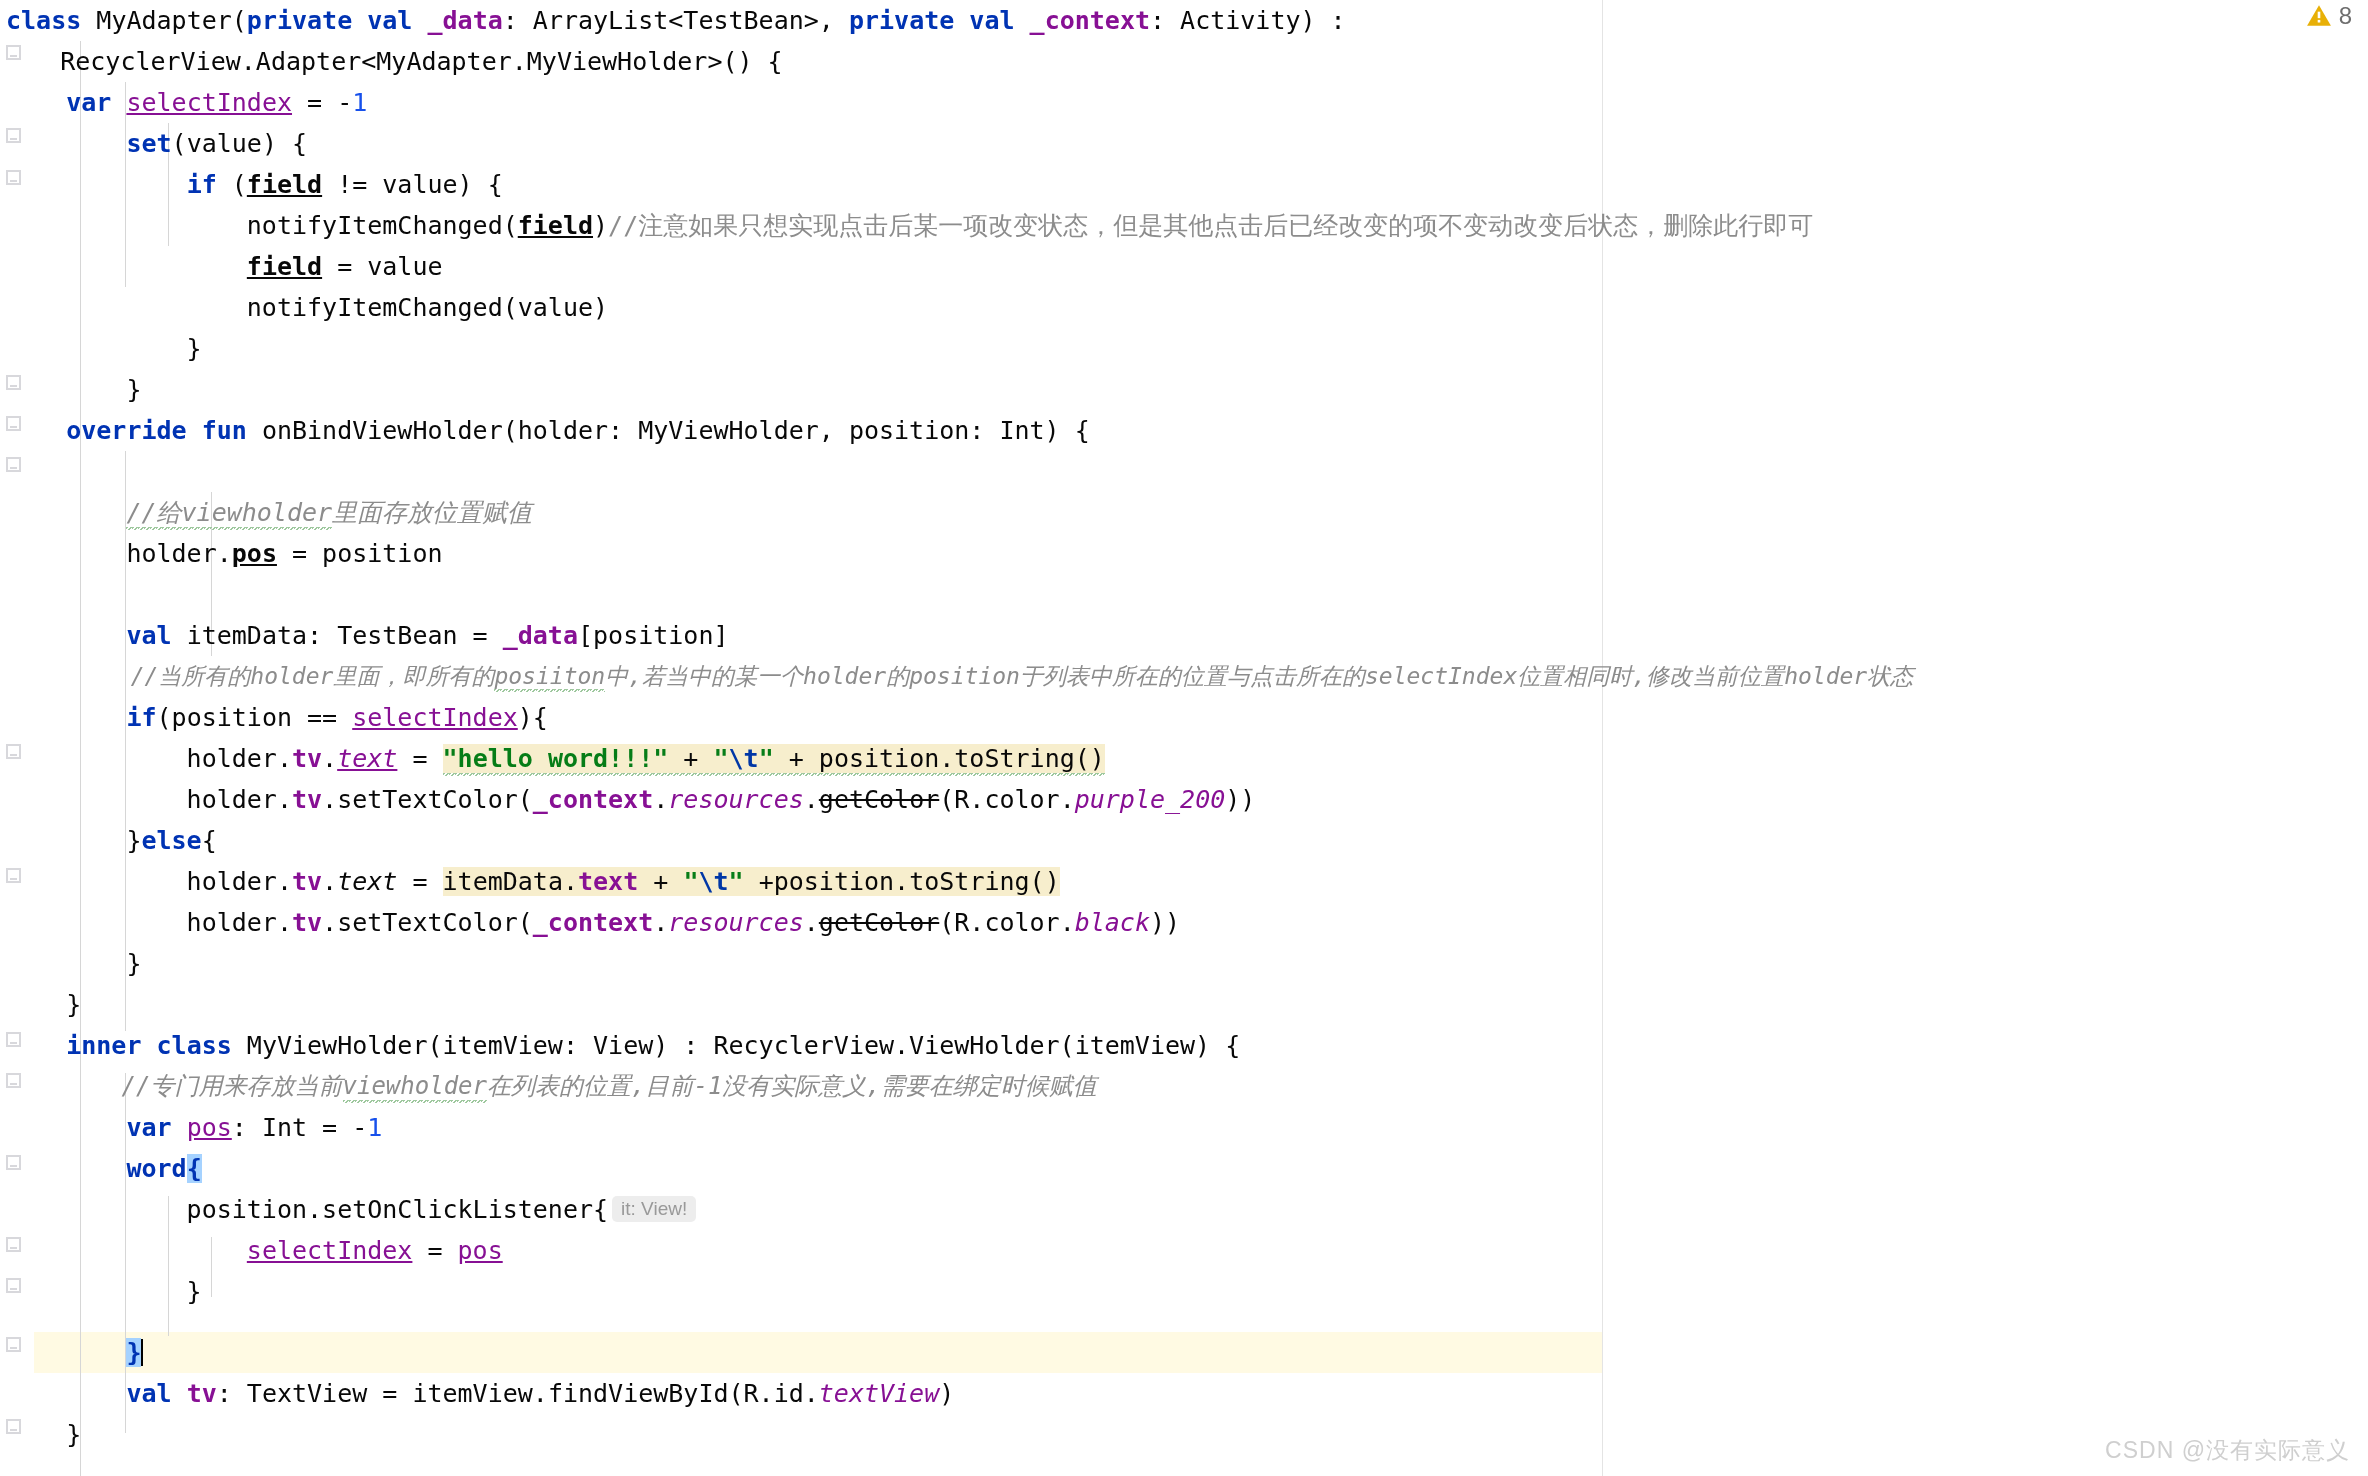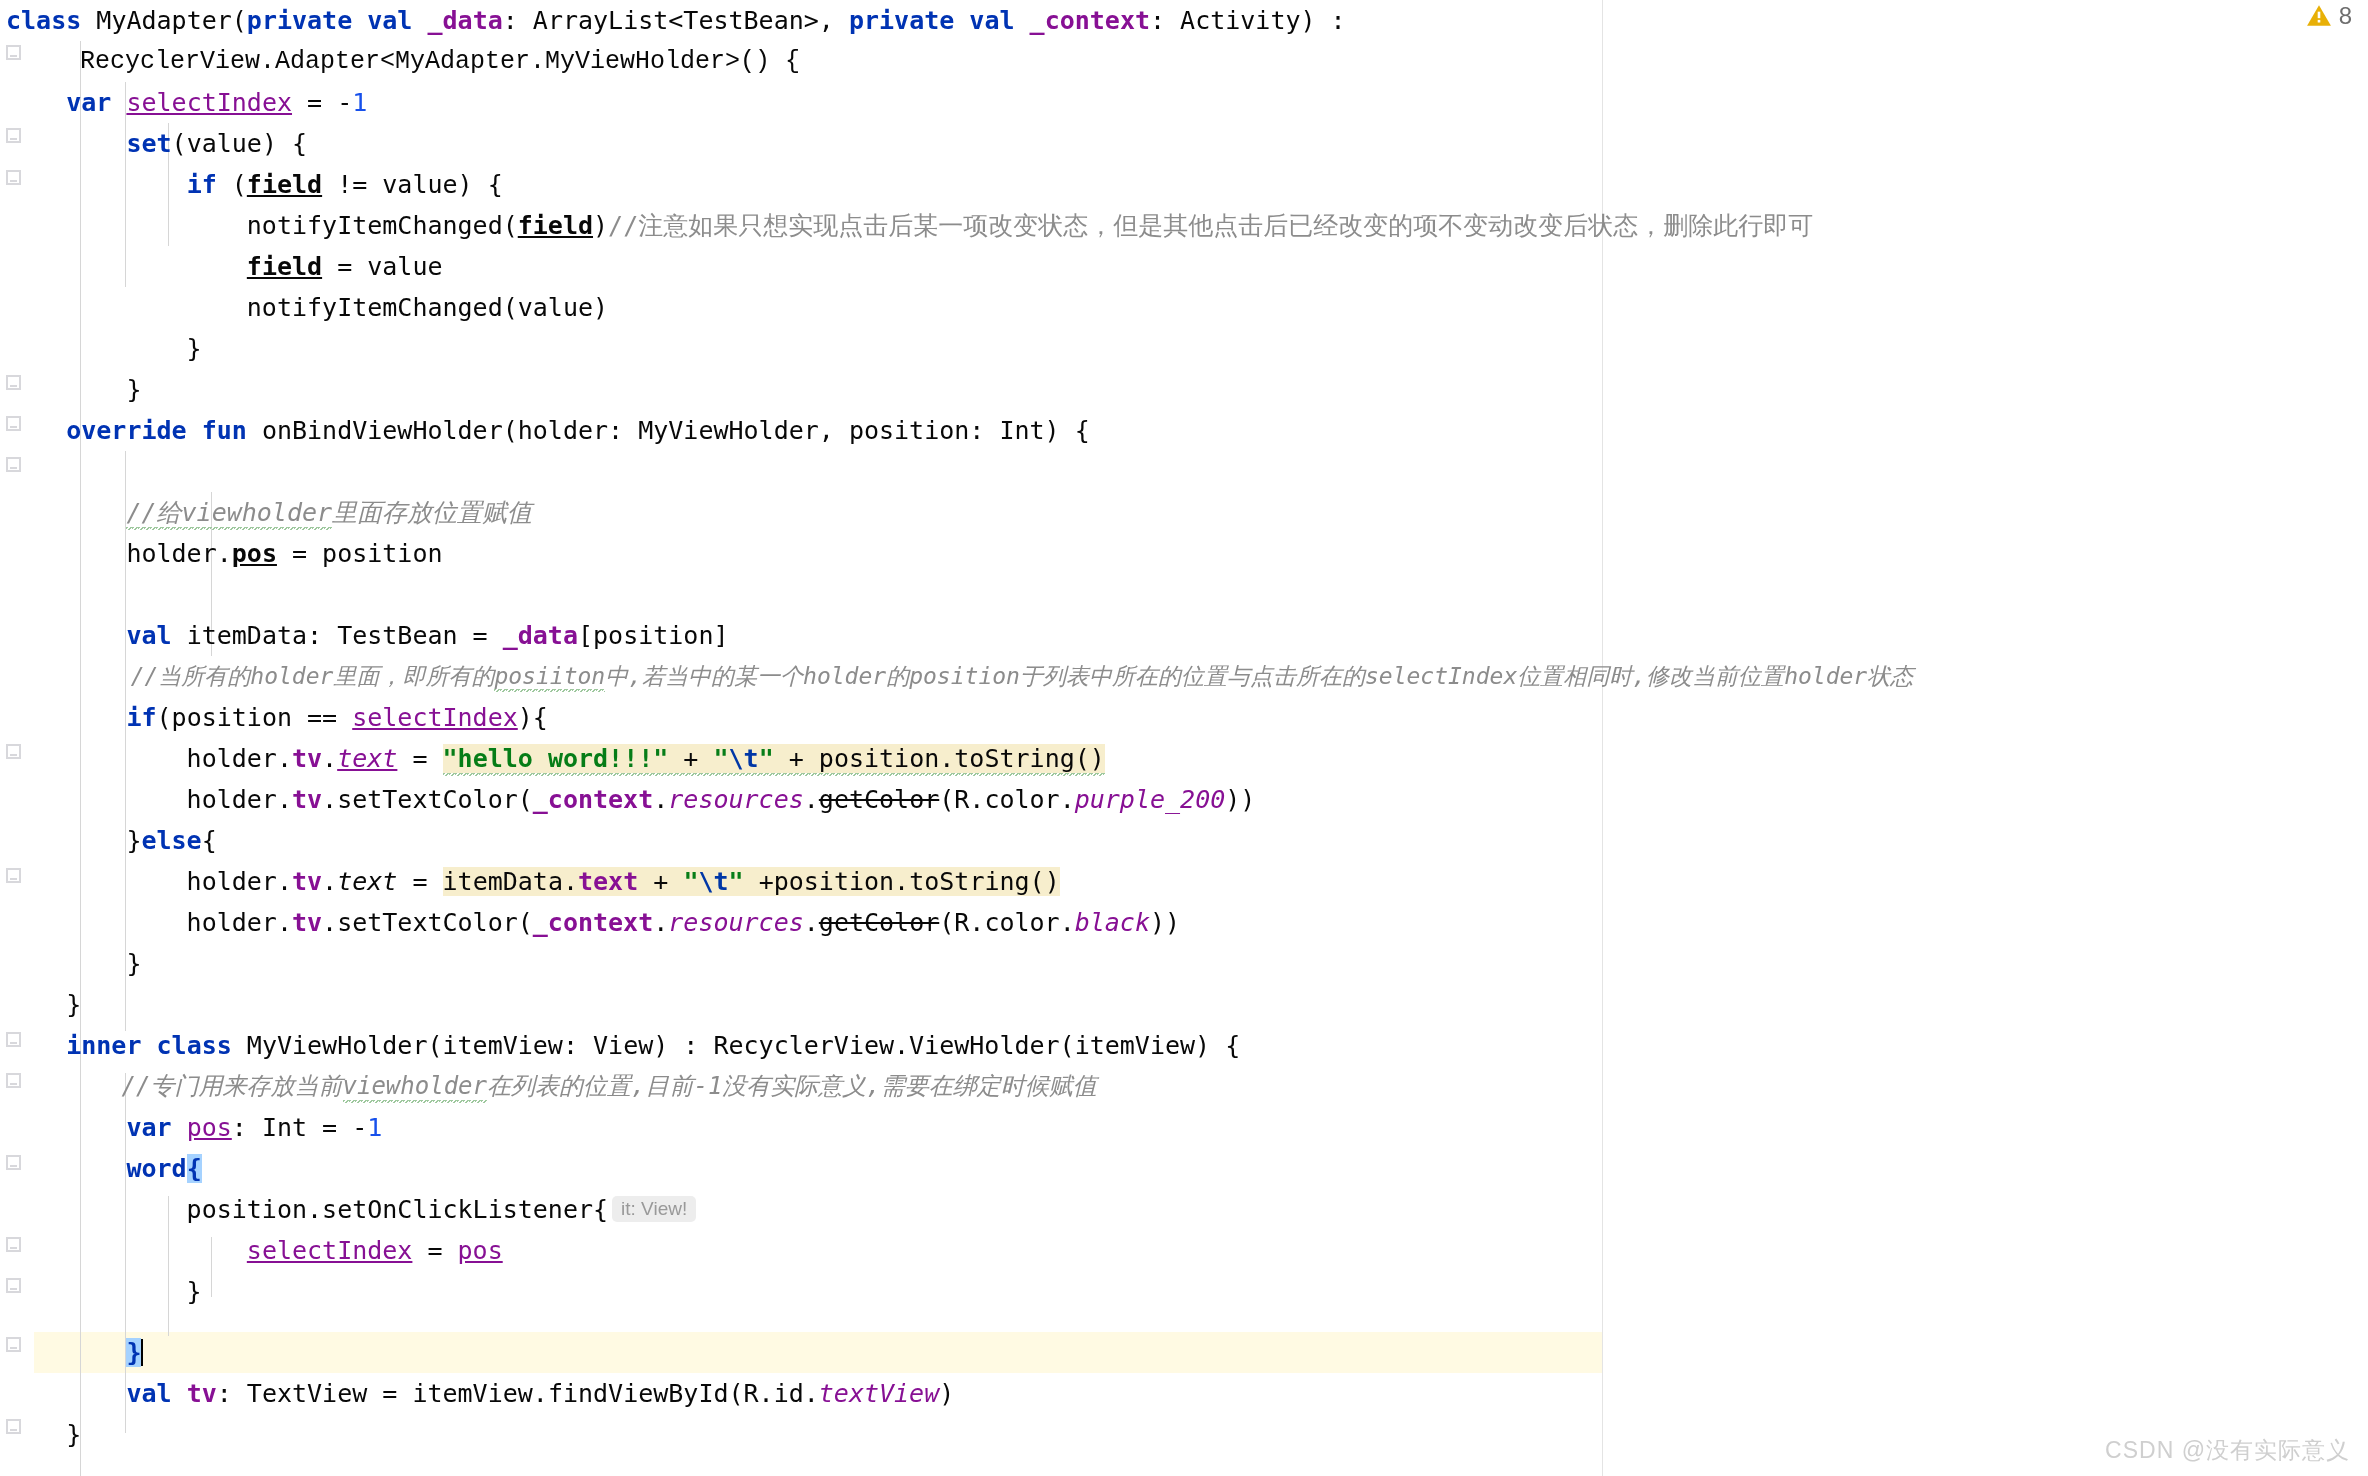--- a/index.html
+++ b/index.html
@@ -203,21 +203,21 @@
   <div class="indent-guide" style="left:168px; top:123px;  height:123px;"></div>
   <div class="indent-guide" style="left:168px; top:1196px; height:140px;"></div>
   <div class="indent-guide" style="left:211px; top:492px;  height:82px;"></div>
   <div class="indent-guide" style="left:211px; top:574px;  height:82px;"></div>
   <div class="indent-guide" style="left:211px; top:1237px; height:60px;"></div>
 
   <div class="code">
 
     <div class="line" style="top:0px; left:6px;"><span class="kw">class</span> <span class="plain">MyAdapter(</span><span class="kw">private val</span> <span class="fielddecl">_data</span><span class="plain">: ArrayList&lt;TestBean&gt;, </span><span class="kw">private val</span> <span class="fielddecl">_context</span><span class="plain">: Activity) :</span></div>
 
-    <div class="line" style="top:41px; left:20px;font-family:Liberation Mono, monospace;"><span class="plain">    RecyclerView.Adapter&lt;MyAdapter.MyViewHolder&gt;() {</span></div>
+    <div class="line" style="top:41px; left:0;"><span class="plain">    RecyclerView.Adapter&lt;MyAdapter.MyViewHolder&gt;() {</span></div>
 
     <div class="line" style="top:82px; left:6px;"><span class="plain">    </span><span class="kw">var</span> <span class="fieldu">selectIndex</span><span class="plain"> = </span><span class="plain">-</span><span class="num">1</span></div>
 
     <div class="line" style="top:123px; left:6px;"><span class="plain">        </span><span class="kw">set</span><span class="plain">(value) {</span></div>
 
     <div class="line" style="top:205px; left:6px;"><span class="plain">                notifyItemChanged(</span><span class="fieldub">field</span><span class="plain">)</span><span class="comment comment-cn">//注意如果只想实现点击后某一项改变状态，但是其他点击后已经改变的项不变动改变后状态，删除此行即可</span></div>
 
     <div class="line" style="top:164px; left:6px;"><span class="plain">            </span><span class="kw">if</span><span class="plain"> (</span><span class="fieldub">field</span><span class="plain"> != value) {</span></div>
 
     <div class="line" style="top:287px; left:6px;"><span class="plain">                notifyItemChanged(value)</span></div>

